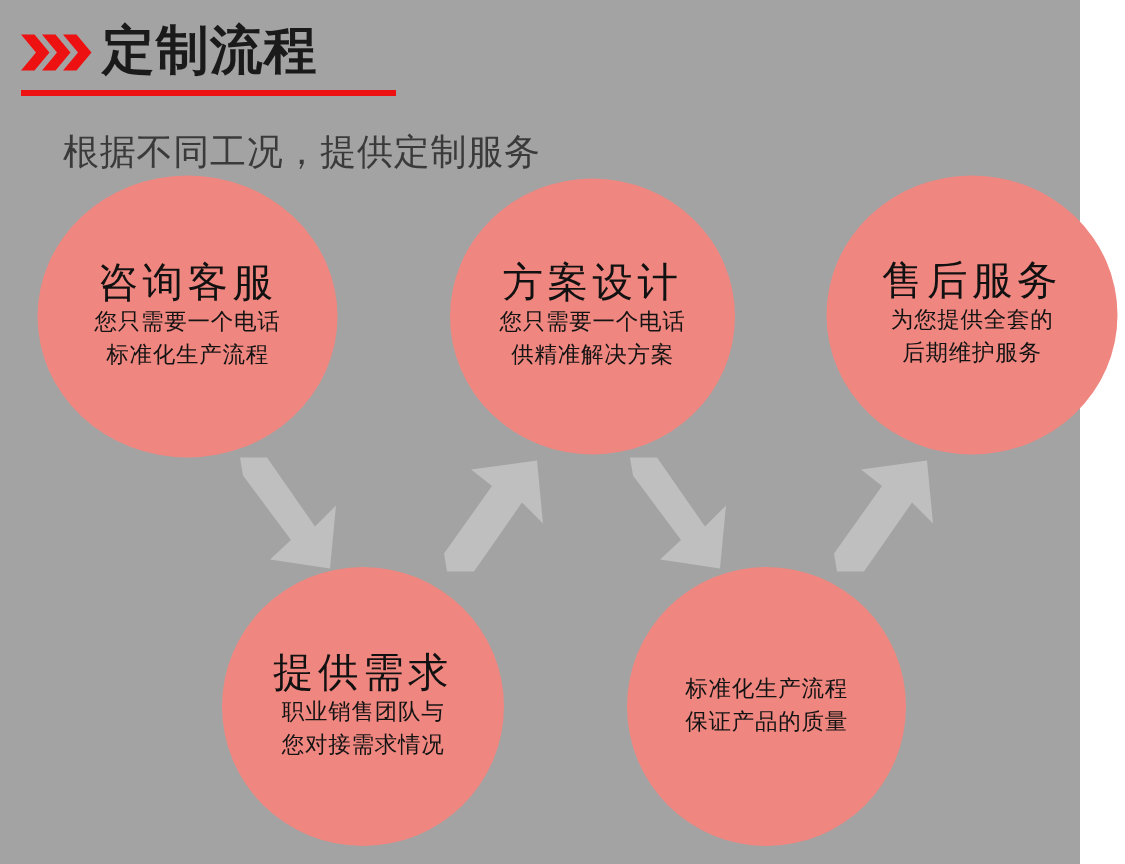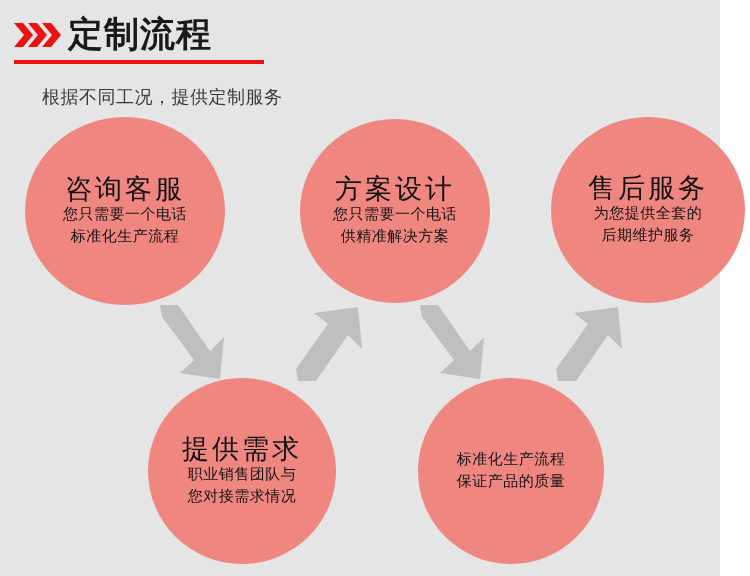--- a/index.html
+++ b/index.html
@@ -11,21 +11,21 @@
     height: 576px;
     background: #ffffff;
     font-family: "Liberation Sans", "DejaVu Sans", sans-serif;
     overflow: hidden;
     position: relative;
   }
   #canvas {
     position: relative;
     width: 720px;
     height: 576px;
-    background: #e5e5e5;
+    background: #a3a3a3;
   }
 
   
   .header {
     position: absolute;
     left: 0;
     top: 0;
     width: 750px;
     height: 70px;
   }
@@ -53,21 +53,21 @@
     left: 14px;
     top: 60px;
     width: 250px;
     height: 4px;
     background: #ee1111;
   }
   .subtitle {
     position: absolute;
     left: 42px;
     top: 85px;
-    font-size: 18px;
+    font-size: 24px;
     color: #3a3a3a;
     letter-spacing: 0.5px;
     white-space: nowrap;
     font-family: "DejaVu Sans", "Liberation Sans", sans-serif;
   }
 
   
   .flow {
     position: absolute;
     left: 0;

